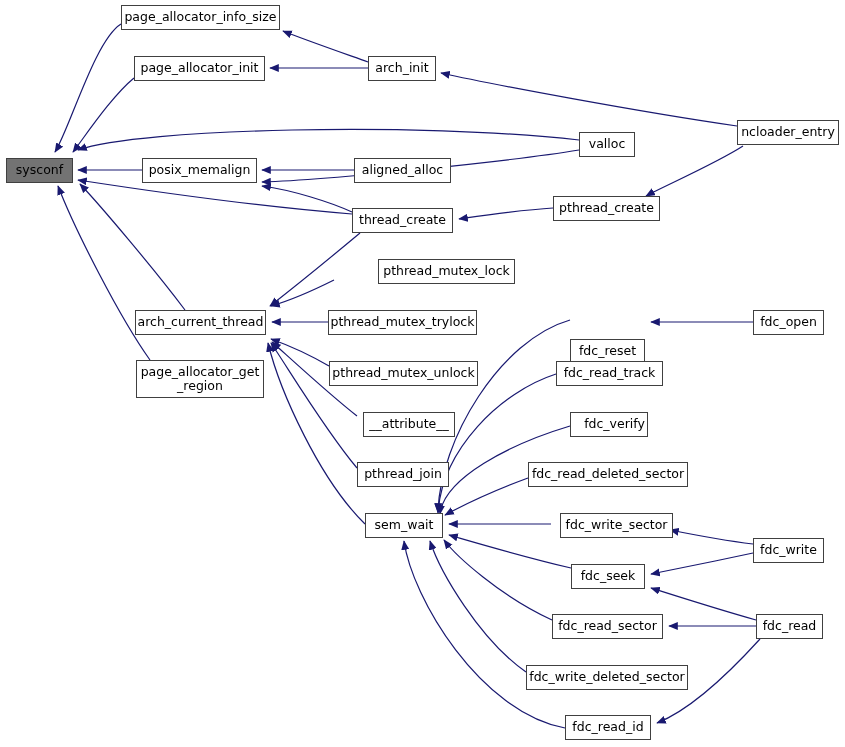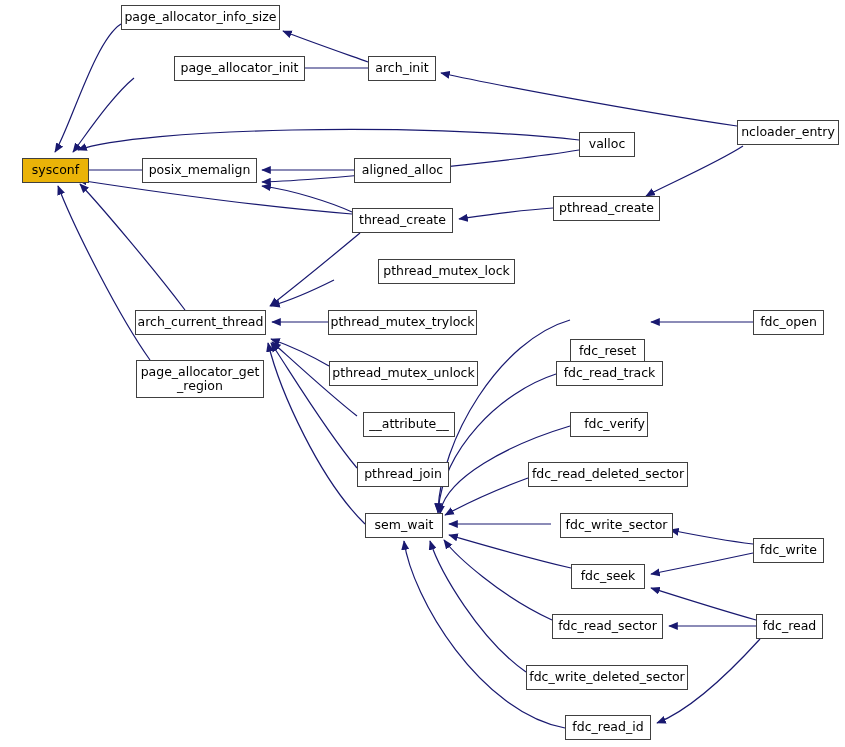--- a/index.html
+++ b/index.html
@@ -3,21 +3,21 @@
 <meta charset="utf-8">
 <style>
   html,body{margin:0;padding:0;background:#ffffff;}
   #canvas{position:relative;width:845px;height:747px;background:#ffffff;
           font-family:"DejaVu Sans","Liberation Sans",sans-serif;}
   svg.edges{position:absolute;left:0;top:0;width:845px;height:747px;}
   .node{position:absolute;box-sizing:border-box;border:1px solid #404040;
         background:#ffffff;display:flex;align-items:center;justify-content:center;
         text-align:center;font-size:12.5px;color:#000000;line-height:1.15;
         white-space:pre;}
-  .node.root{background:#eab308;margin-left:16px;}
+  .node.root{background:#737373;}
 </style>
 </head>
 <body>
 
 <div id="canvas">
   <svg class="edges" viewBox="0 0 845 747" xmlns="http://www.w3.org/2000/svg">
     <defs>
       <marker id="arrow" viewBox="0 0 12 10" refX="11" refY="5" markerWidth="8" markerHeight="7" orient="auto-start-reverse">
         <path d="M0,0 L12,5 L0,10 z" fill="#191970"></path>
       </marker>
@@ -58,21 +58,21 @@
         <path d="M756,626 L669,626" fill="none" stroke="#191970" stroke-width="1.2" marker-end="url(#arrow)"></path>
         <path d="M552,620 C500,596 456,556 444,540" fill="none" stroke="#191970" stroke-width="1.2" marker-end="url(#arrow)"></path>
         <path d="M526,672 C480,640 440,572 430,541" fill="none" stroke="#191970" stroke-width="1.2" marker-end="url(#arrow)"></path>
         <path d="M565,728 C480,712 412,598 404,541" fill="none" stroke="#191970" stroke-width="1.2" marker-end="url(#arrow)"></path>
         <path d="M760,639 C730,672 690,710 657,723" fill="none" stroke="#191970" stroke-width="1.2" marker-end="url(#arrow)"></path>
       </g>
   </svg>
   <div id="node-layer">
       <div class="node root" style="left: 6px; top: 158px; width: 67px; height: 25px;">sysconf</div>
       <div class="node" style="left: 121px; top: 5px; width: 159px; height: 25px;">page_allocator_info_size</div>
-      <div class="node" style="left: 134px; top: 56px; width: 131px; height: 25px; margin-left: 40px;">page_allocator_init</div>
+      <div class="node" style="left: 134px; top: 56px; width: 131px; height: 25px;">page_allocator_init</div>
       <div class="node" style="left: 368px; top: 56px; width: 68px; height: 25px;">arch_init</div>
       <div class="node" style="left: 737px; top: 120px; width: 102px; height: 25px;">ncloader_entry</div>
       <div class="node" style="left: 579px; top: 132px; width: 56px; height: 25px;">valloc</div>
       <div class="node" style="left: 142px; top: 158px; width: 115px; height: 25px;">posix_memalign</div>
       <div class="node" style="left: 354px; top: 158px; width: 97px; height: 25px;">aligned_alloc</div>
       <div class="node" style="left: 352px; top: 208px; width: 101px; height: 25px;">thread_create</div>
       <div class="node" style="left: 553px; top: 196px; width: 107px; height: 25px;">pthread_create</div>
       <div class="node" style="left: 334px; top: 259px; width: 137px; height: 25px; margin-left: 44px;">pthread_mutex_lock</div>
       <div class="node" style="left: 135px; top: 310px; width: 131px; height: 25px;">arch_current_thread</div>
       <div class="node" style="left: 328px; top: 310px; width: 149px; height: 25px;">pthread_mutex_trylock</div>

